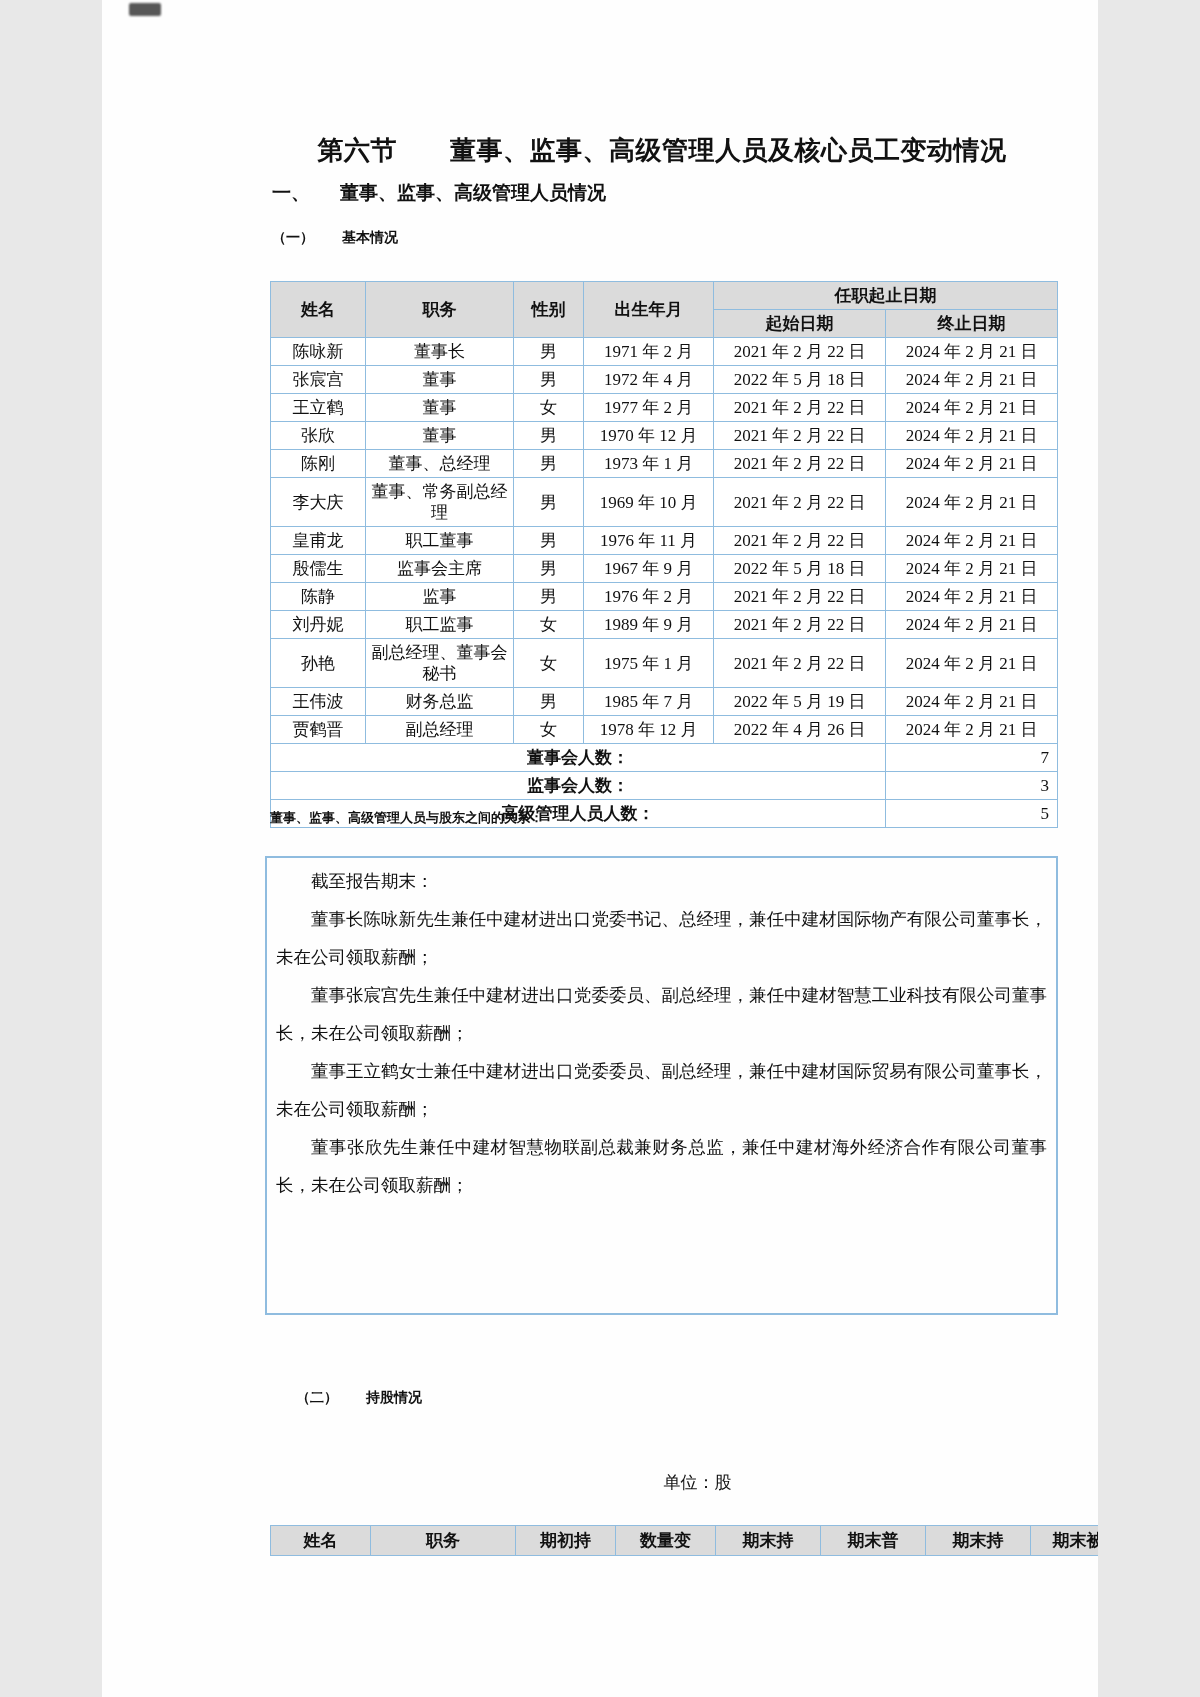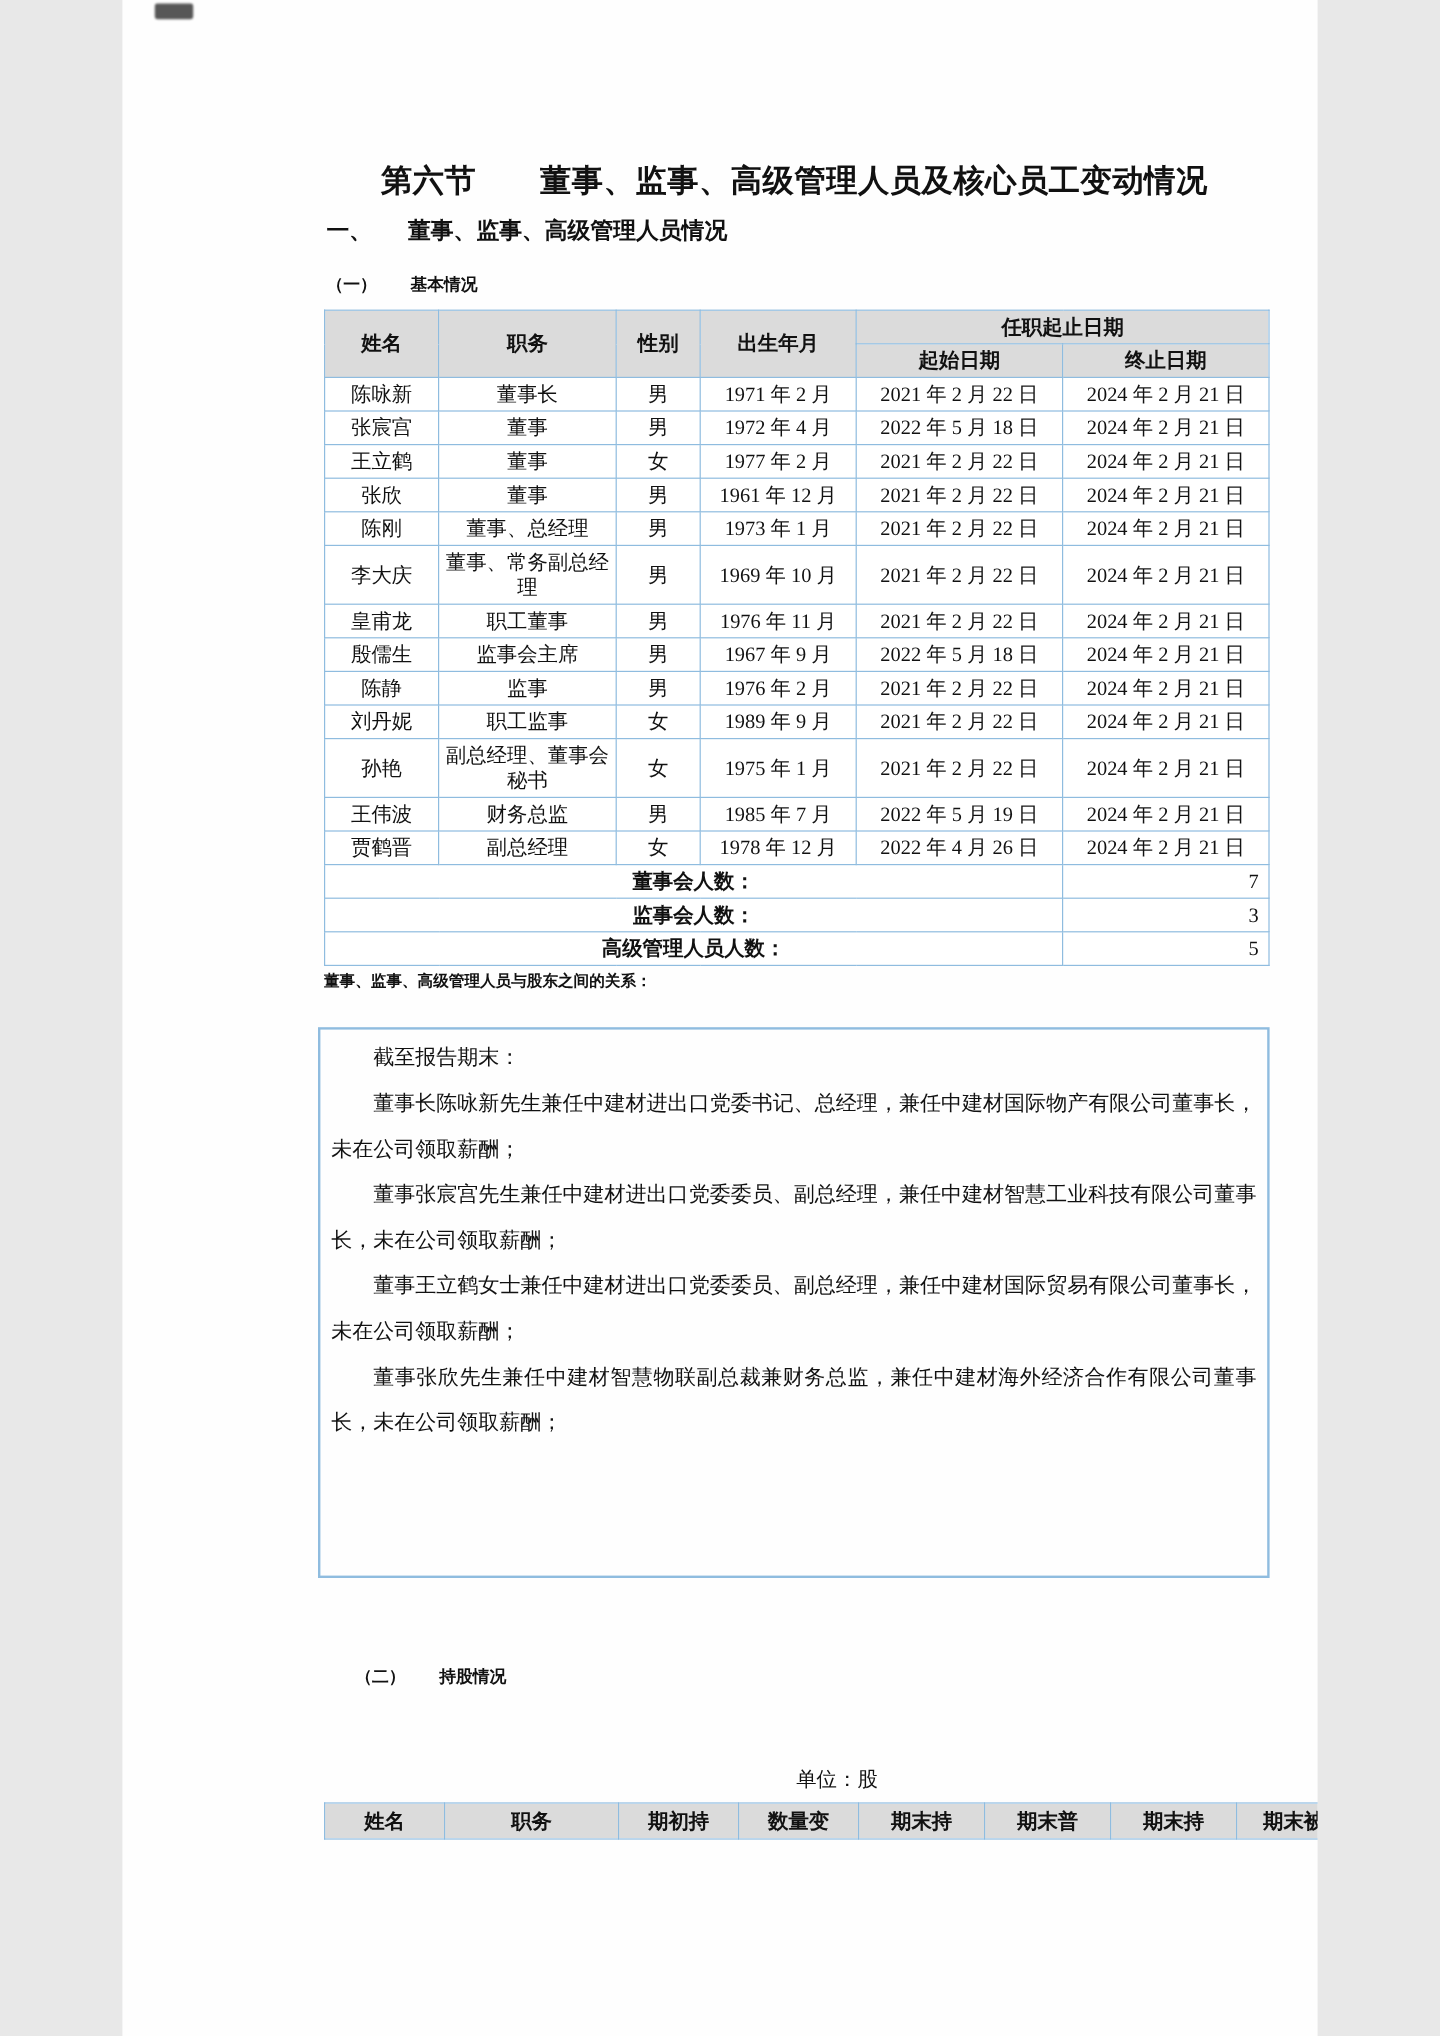--- a/index.html
+++ b/index.html
@@ -38,21 +38,21 @@
   .h2 .num{display:inline-block;width:68px;}
   .h3{
     position:absolute;left:170px;
     font-family:"Liberation Sans", sans-serif;
     font-weight:bold;font-size:14px;line-height:22px;
   }
   .h3 .num{display:inline-block;width:70px;}
   .h3.basic{top:226px;}
   .h3.holding{top:1386px;margin-left:24px;}
 
-  table{border-collapse:collapse;table-layout:fixed;}
+  table{border-collapse:collapse;table-layout:fixed;margin-top:23px;}
   .tbl1{
     position:absolute;top:258px;left:168px;width:787px;
   }
   .tbl1 th,.tbl1 td{
     border:1.5px solid var(--table_border);
     font-size:17px;line-height:21px;
     text-align:center;vertical-align:middle;
     padding:3px 4px;overflow:hidden;
   }
   .tbl1 th{
@@ -177,21 +177,21 @@
           <td>女</td>
           <td>1977 年 2 月</td>
           <td>2021 年 2 月 22 日</td>
           <td>2024 年 2 月 21 日</td>
         </tr>
 
         <tr>
           <td>张欣</td>
           <td>董事</td>
           <td>男</td>
-          <td>1961 年 12 月</td>
+          <td>1970 年 12 月</td>
           <td>2021 年 2 月 22 日</td>
           <td>2024 年 2 月 21 日</td>
         </tr>
 
         <tr>
           <td>陈刚</td>
           <td>董事、总经理</td>
           <td>男</td>
           <td>1973 年 1 月</td>
           <td>2021 年 2 月 22 日</td>

